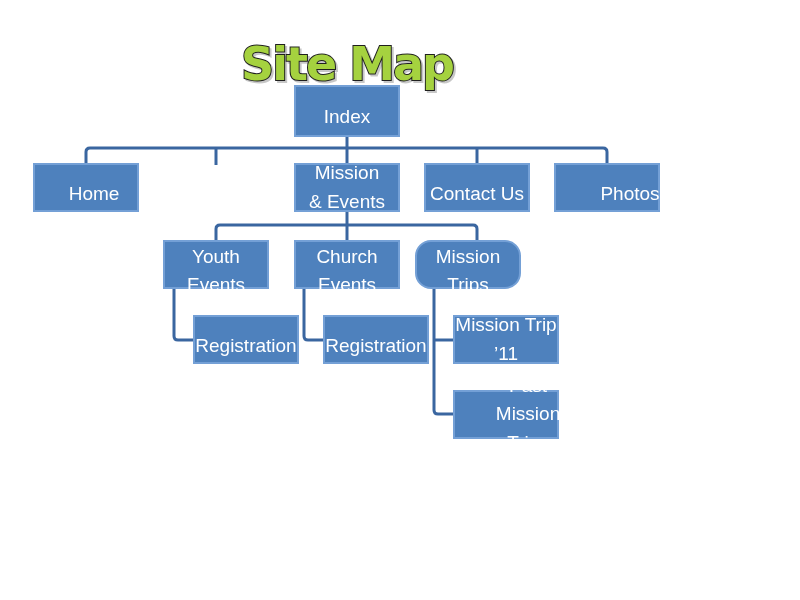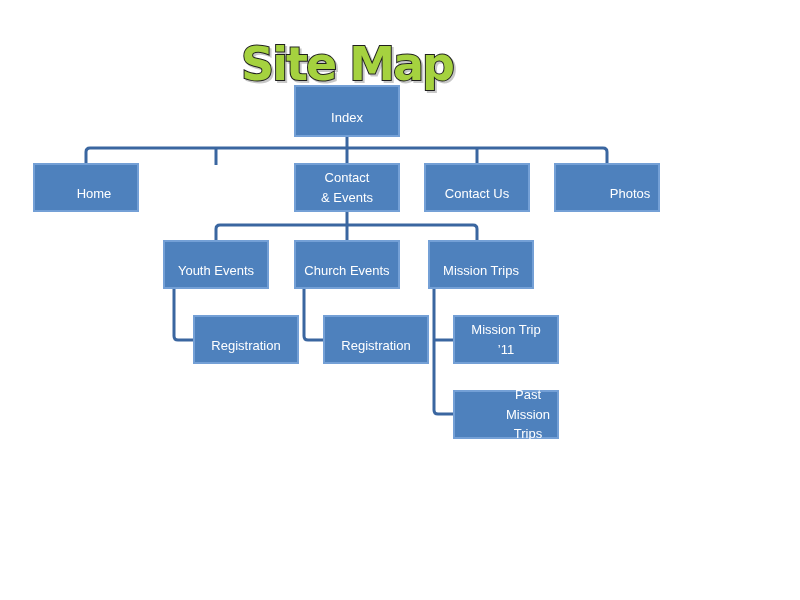--- a/index.html
+++ b/index.html
@@ -28,37 +28,37 @@
   .connectors{position:absolute;left:0;top:0;width:800px;height:600px;z-index:1;}
 
   
   .node{
     position:absolute;
     width:106px;height:49px;
     background:#4E81BD;
     border:2px solid #74A0D6;
     box-sizing:border-box;
     color:#FFFFFF;
-    font-size:13px;
+    font-size:19px;
     line-height:1.5;
     display:flex;flex-direction:column;
     align-items:center;justify-content:center;
     text-align:center;
     z-index:2;
   }
   .node.one{padding-top:13px;}
   #n-index   {left:294px;top:85px;height:52px;}
   #n-home    {left:33px; top:163px;padding-left:16px;}
   #n-about   {left:163px;top:163px;}
   #n-calendar{left:294px;top:163px;}
   #n-contact {left:424px;top:163px;}
   #n-photos  {left:554px;top:163px;padding-left:46px;}
   #n-youth   {left:163px;top:240px;align-items:center;}
   #n-church  {left:294px;top:240px;}
-  #n-mission {left:428px;top:240px;}
+  #n-mission {left:415px;top:240px;border-radius:16px;}
   #n-reg1    {left:193px;top:315px;}
   #n-reg2    {left:323px;top:315px;}
   #n-mt11    {left:453px;top:315px;}
   #n-pastmt  {left:453px;top:390px;padding-left:44px;}
 </style>
 </head>
 <body>
 
 <div class="canvas">
 
@@ -91,21 +91,21 @@
   <div class="node one" id="n-index">
     <span>Index</span>
   </div>
 
   <div class="node one" id="n-home">
     <span>Home</span>
   </div>
 
 
   <div class="node" id="n-calendar">
-    <span>Contact</span>
+    <span>Mission</span>
     <span>&amp; Events</span>
   </div>
 
   <div class="node one" id="n-contact">
     <span>Contact Us</span>
   </div>
 
   <div class="node one" id="n-photos">
     <span>Photos</span>
   </div>

